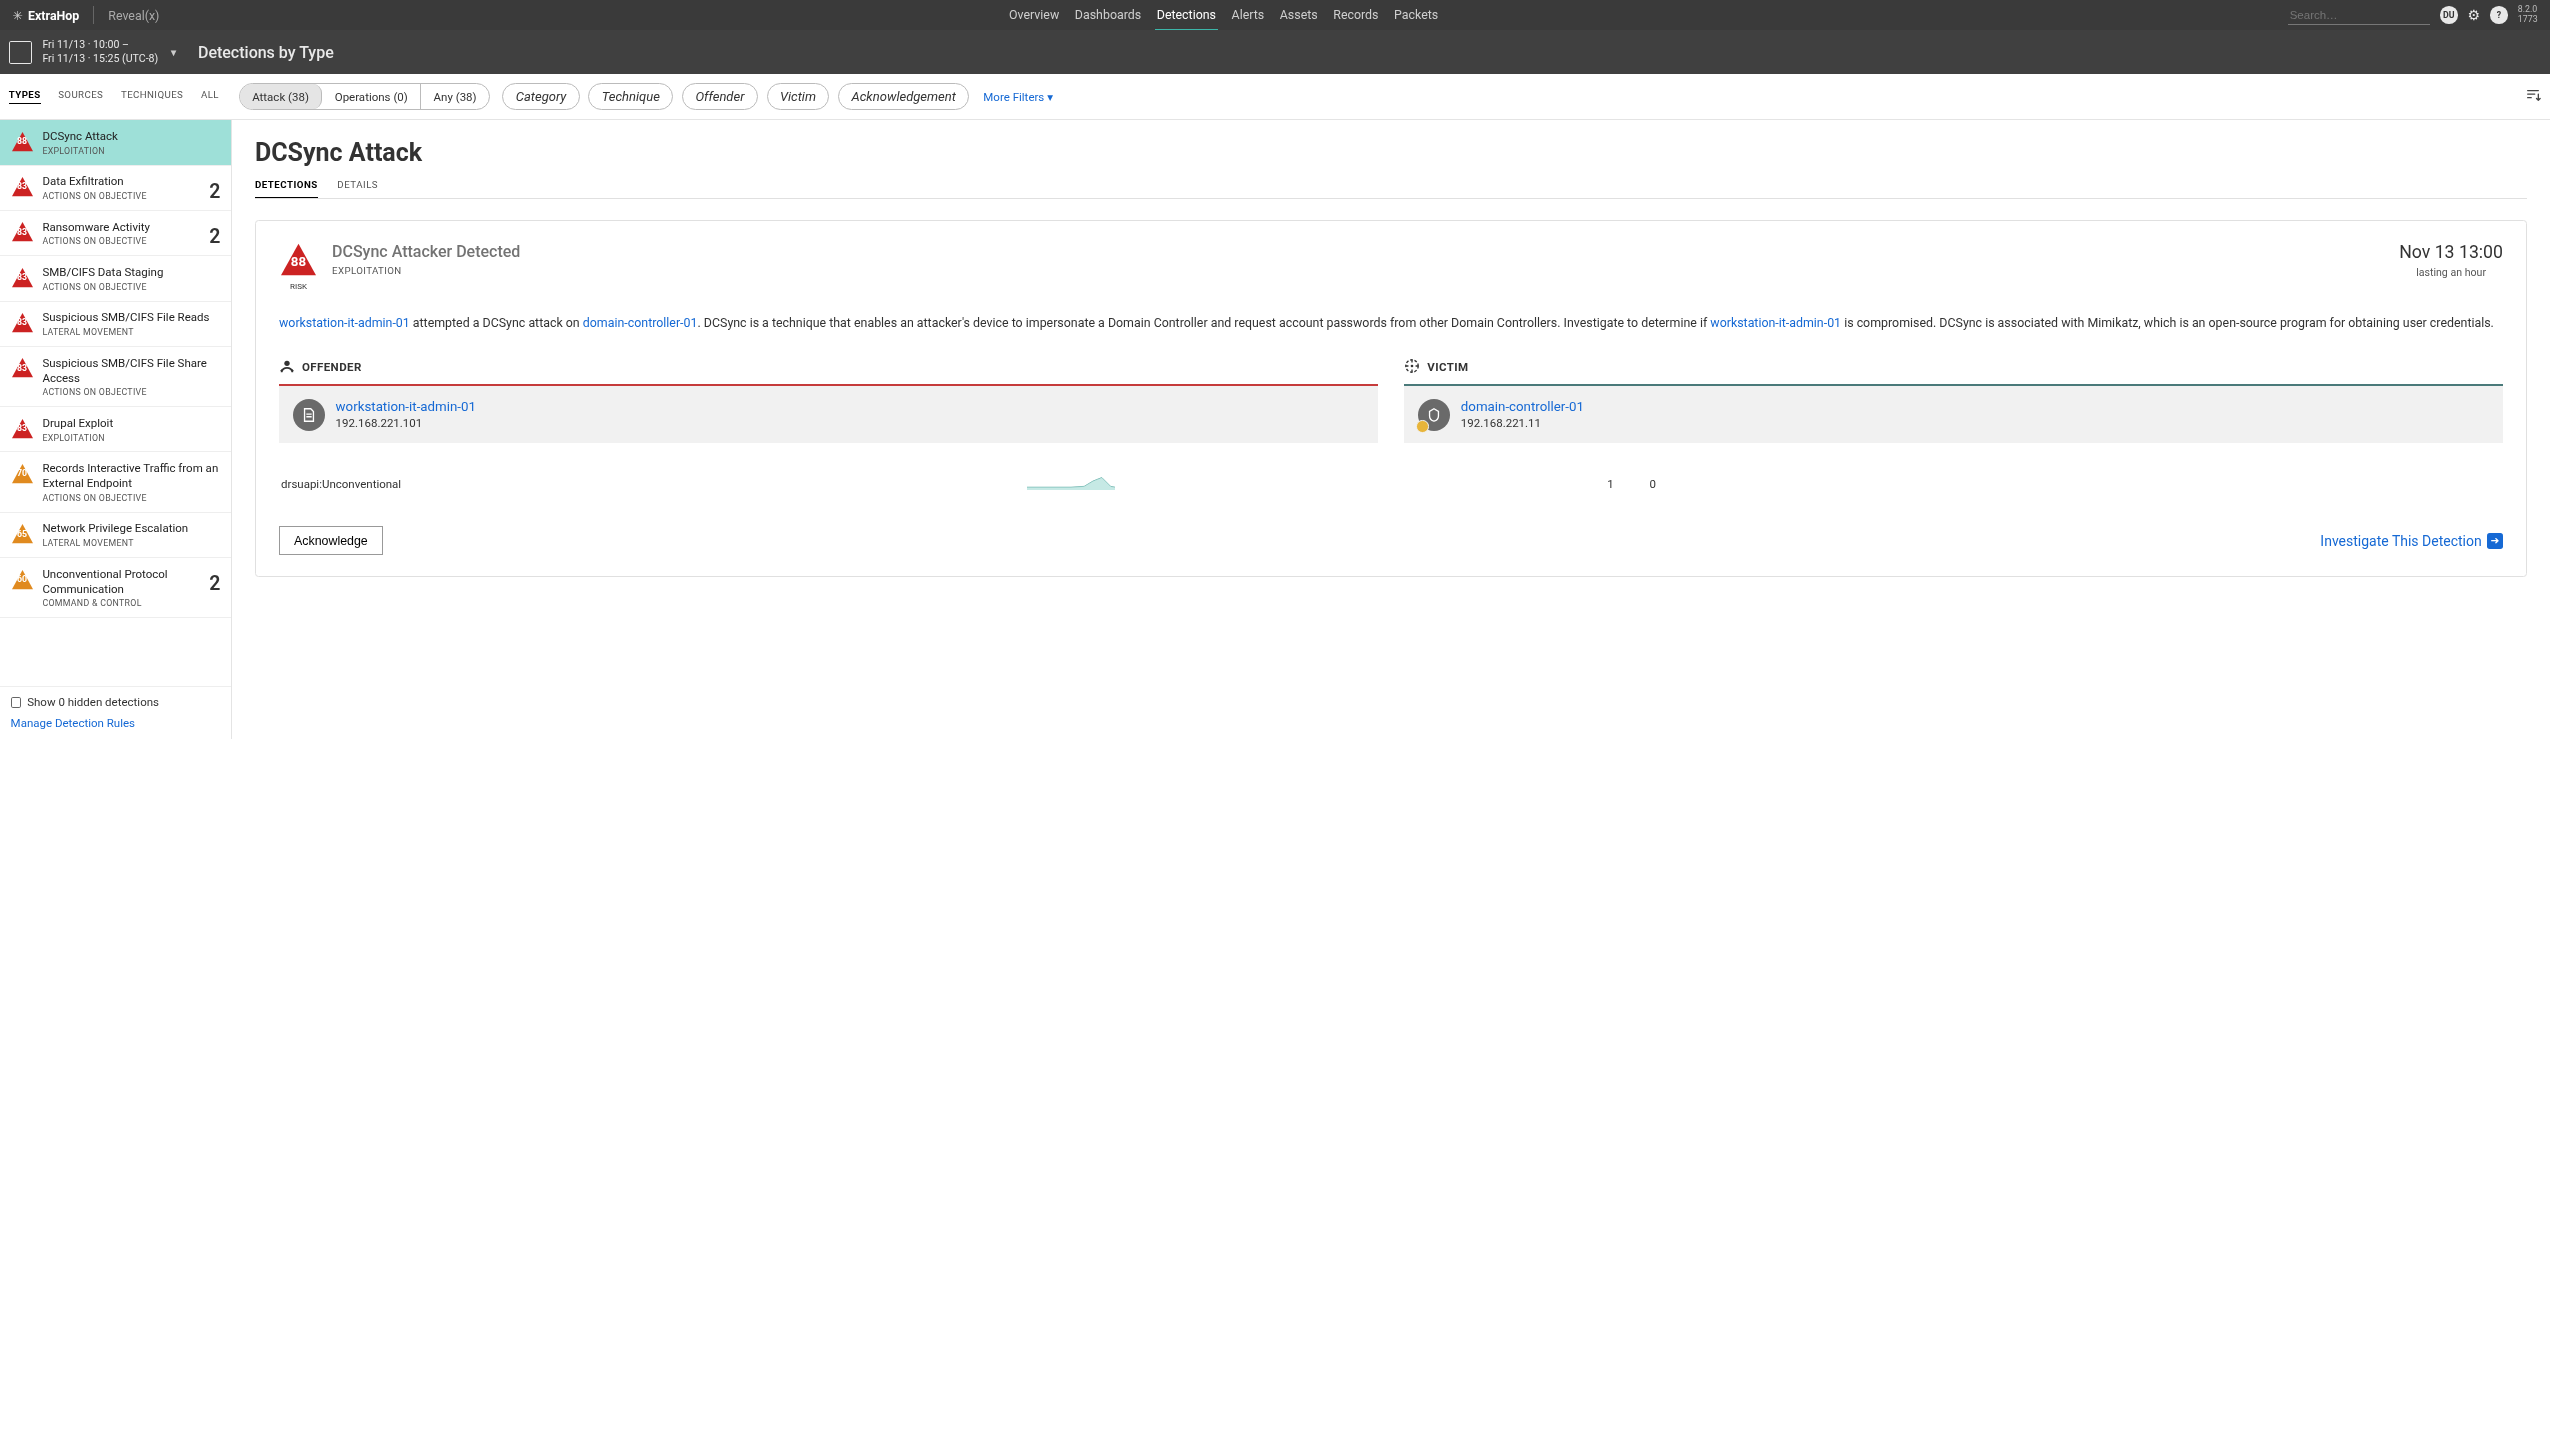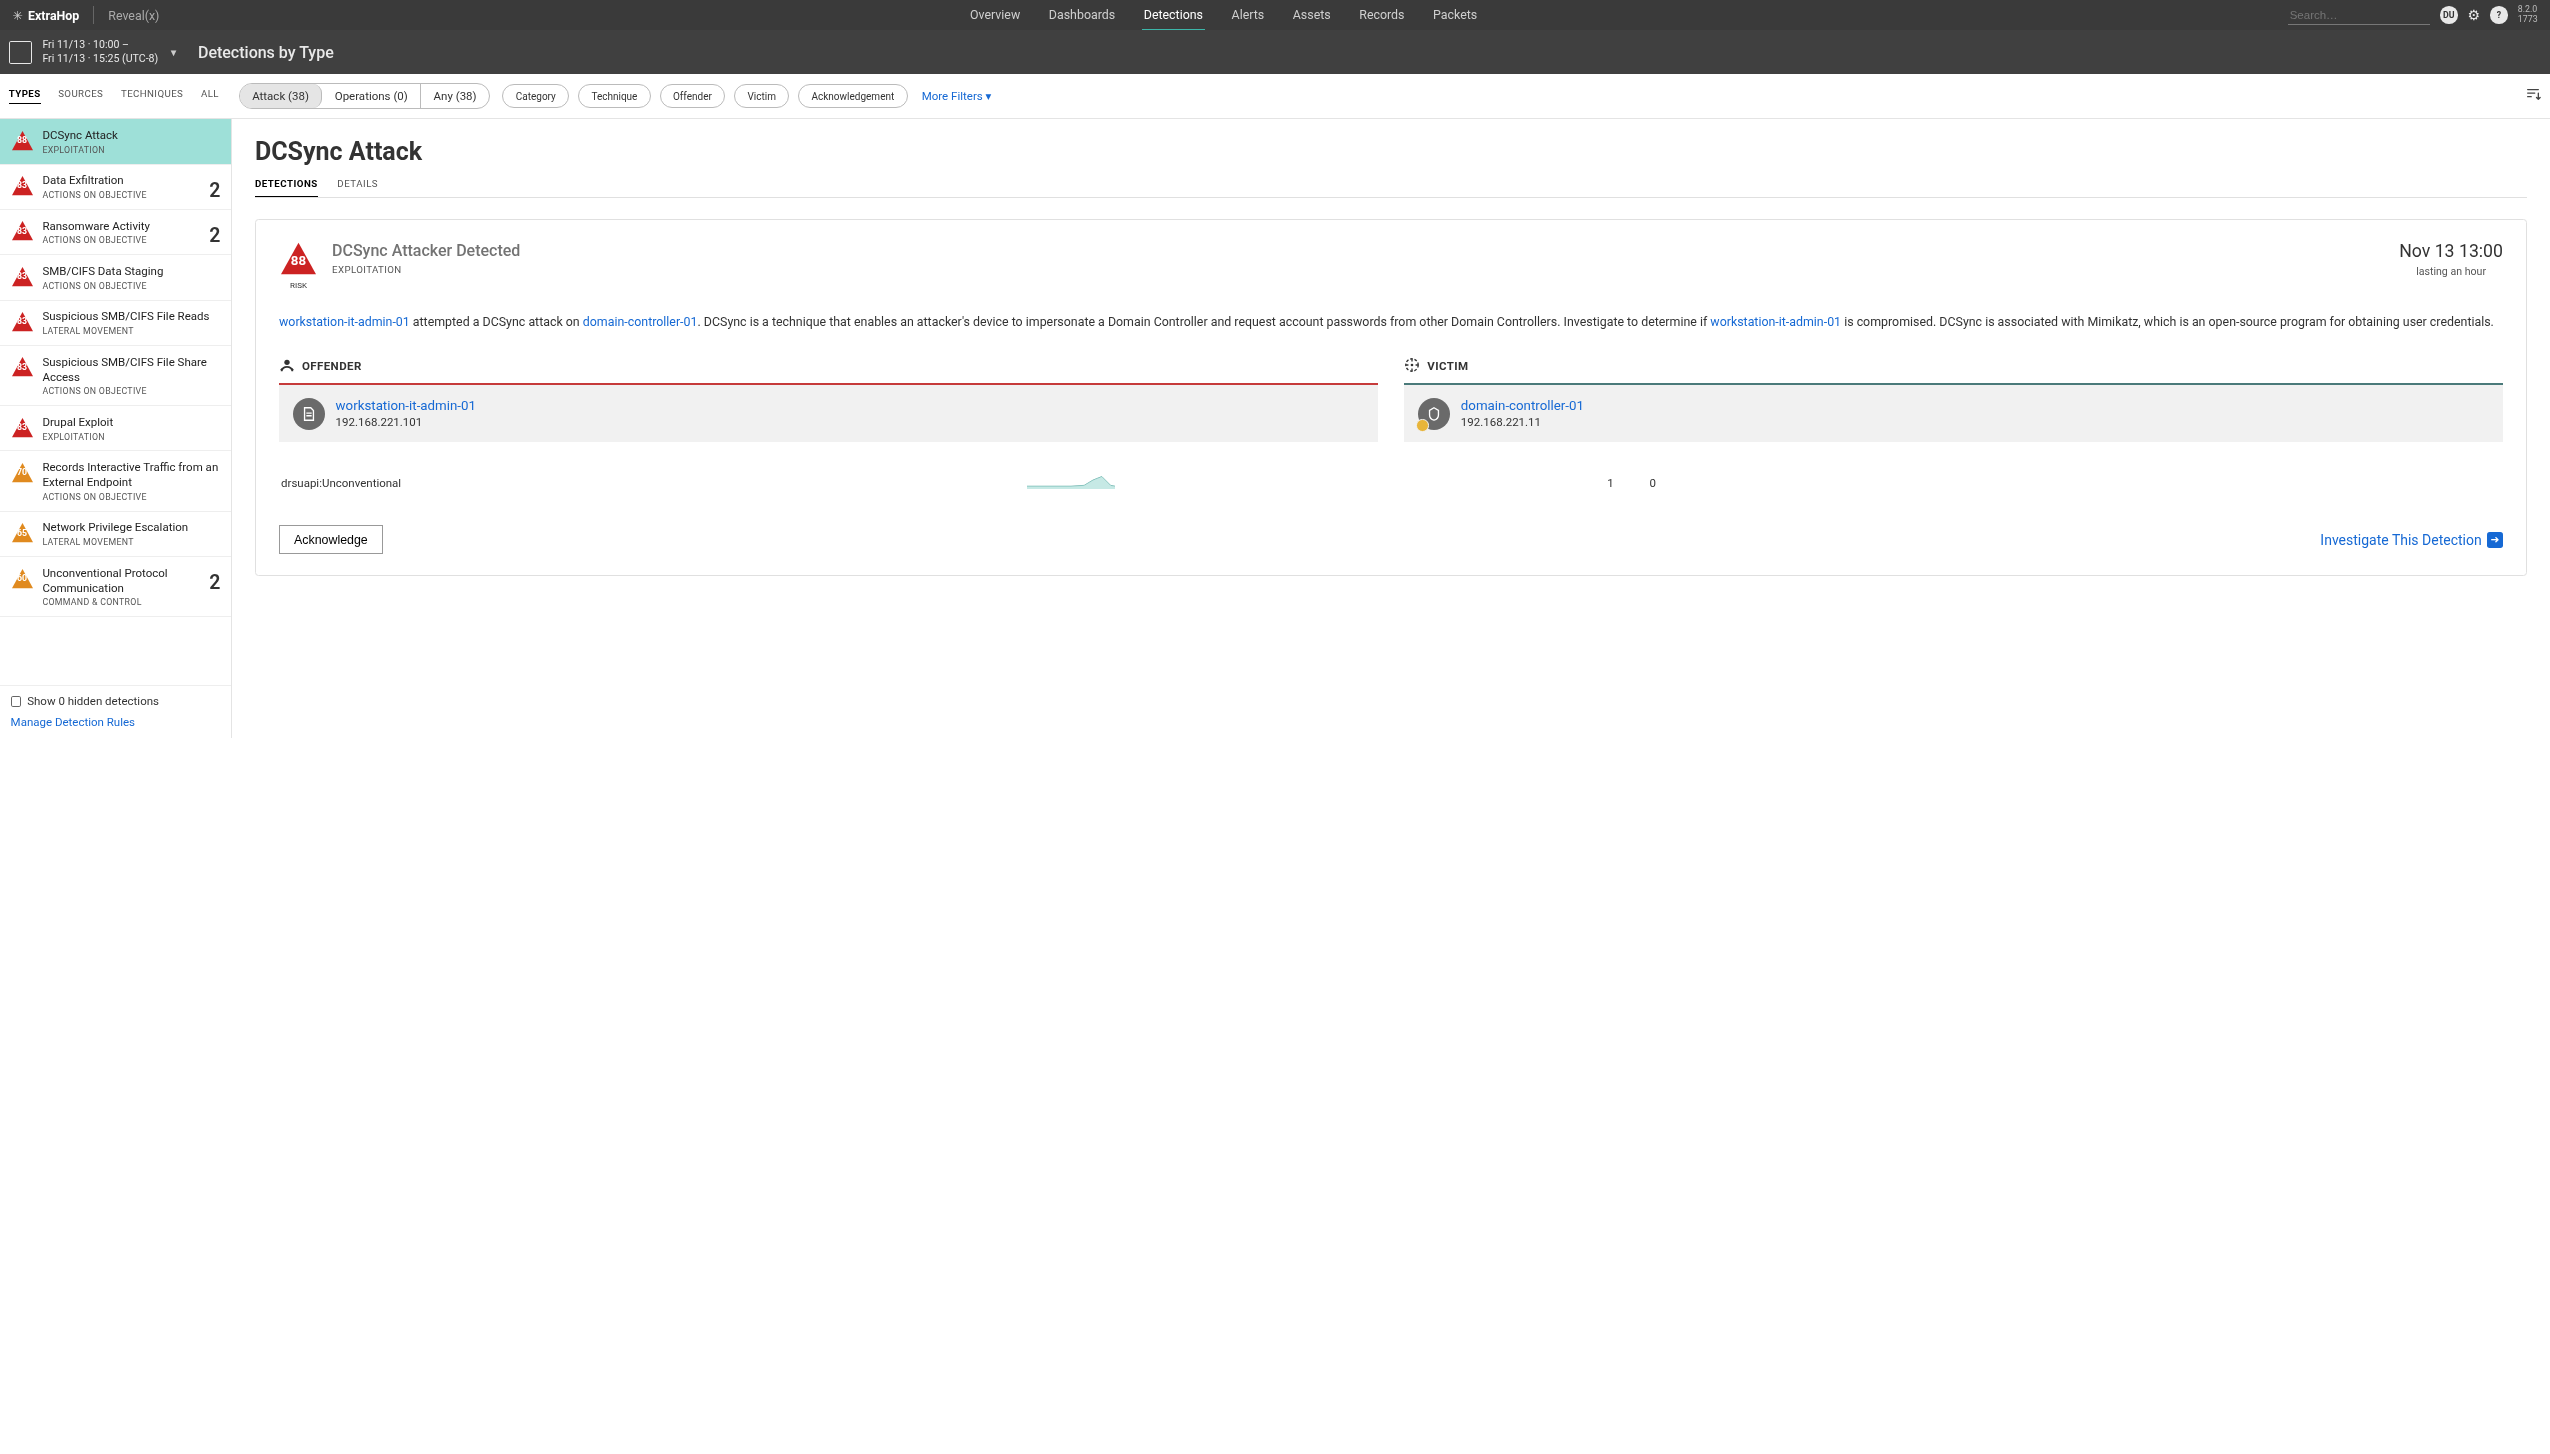--- a/index.html
+++ b/index.html
@@ -2,42 +2,42 @@
 <html style="font-size:14px"><head>
 <meta charset="utf-8">
 <style>
 * { box-sizing: border-box; margin: 0; padding: 0; }
 body { font-family: -apple-system, "Segoe UI", Roboto, "Helvetica Neue", sans-serif; font-size: 12.4px; color: #333; background: #fff; }
 .topbar { background: #3a3a3a; color: #cfcfcf; height: 30px; display: flex; align-items: center; padding: 0 12.4px; }
 .brand { display: flex; align-items: center; gap: 5.3px; }
 .brand-logo { color: #fff; font-weight: 700; }
 .brand-sep { width: 0.9px; height: 17.7px; background: #666; margin: 0 8.8px; }
 .brand-sub { color: #aaa; }
-.topnav { flex: 1; display: flex; justify-content: center; gap: 25px; }
+.topnav { flex: 1; display: flex; justify-content: center; gap: 12px; }
 .topnav a { color: #cfcfcf; text-decoration: none; padding: 7px 1.8px; border-bottom: 1.8px solid transparent; cursor: pointer; }
 .topnav a.active { color: #fff; border-bottom: 1.8px solid #3cb6a9; }
 .topright { display:flex; align-items:center; gap:10px;}
 .search { background:transparent; border:none; border-bottom:0.9px solid #777; color:#ccc; padding:3.5px 1.8px; width:142px; font-size:11.5px;}
 .icon-circle { width:17.7px;height:17.7px;border-radius:50%;background:#e8e8e8;color:#333;display:flex;align-items:center;justify-content:center;font-size:8.8px;font-weight:700;}
 .ver { font-size:8.8px; line-height:1.1; color:#bbb;}
 .subbar { background:#404040; color:#e8e8e8; height:44px; display:flex; align-items:center; padding:0 8.8px; gap:19.5px;}
 .timebox { display:flex; align-items:center; gap:10.6px; }
 .device-icon { width:23px; height:23px; border:1.8px solid #e8e8e8; border-radius:1.8px;}
 .time-lines{font-size:10.6px;line-height:1.3;}
 .caret-down{font-size:9.7px; color:#ccc;}
 .page-title{font-size:16px;font-weight:500;}
 .filterbar{display:flex;align-items:center;padding:8.8px 8.8px;border-bottom:0.9px solid #e4e4e4;}
 .sidetabs{display:flex;gap:17.7px;padding-right:16px; min-width:230px;}
 .sidetabs span{font-size:9.7px;letter-spacing:0.4px;color:#555;cursor:pointer;}
 .sidetabs .active{color:#000;font-weight:700;border-bottom:1.8px solid #000;padding-bottom:3.5px;}
 .seggroup{display:flex;border:0.9px solid #bbb;border-radius:14px;overflow:hidden;margin-right:12.4px;}
 .seggroup span{padding:5.3px 12.4px;font-size:11.5px;border-right:0.9px solid #bbb;cursor:pointer;}
 .seggroup span:last-child{border-right:none;}
 .seggroup .sel{background:#e5e5e5;border-radius:9px;}
-.pill{padding:5.3px 12.4px;border:0.9px solid #bbb;border-radius:14px;font-size:10px;margin-right:8.8px;cursor:pointer;}
+.pill{padding:5.3px 12.4px;border:0.9px solid #bbb;border-radius:14px;font-size:13px;margin-right:8.8px;cursor:pointer;font-style:italic;}
 .morefilters{color:#1669d4;cursor:pointer;font-size:11.5px;margin-left:5.3px;}
 .sort-icon{margin-left:auto; font-size:16px; color:#444; cursor:pointer;}
 .body{display:flex;}
 .sidebar{width:232px;border-right:0.9px solid #e4e4e4;display:flex;flex-direction:column;height:619px;}
 .list{flex:1;overflow:auto;}
 .det-item{display:flex;align-items:flex-start;gap:8.8px;padding:8.8px 10.6px;border-bottom:0.9px solid #eee;cursor:pointer;position:relative;}
 .det-item.active{background:#9ee0d8;}
 .risk-tri{position:relative;width:23px;height:21px;flex-shrink:0;margin-top:1.8px;}
 .risk-tri svg{width:23px;height:21px;}
 .risk-num{position:absolute;top:5.3px;left:0;width:23px;text-align:center;font-size:8.8px;font-weight:700;color:#fff;}

